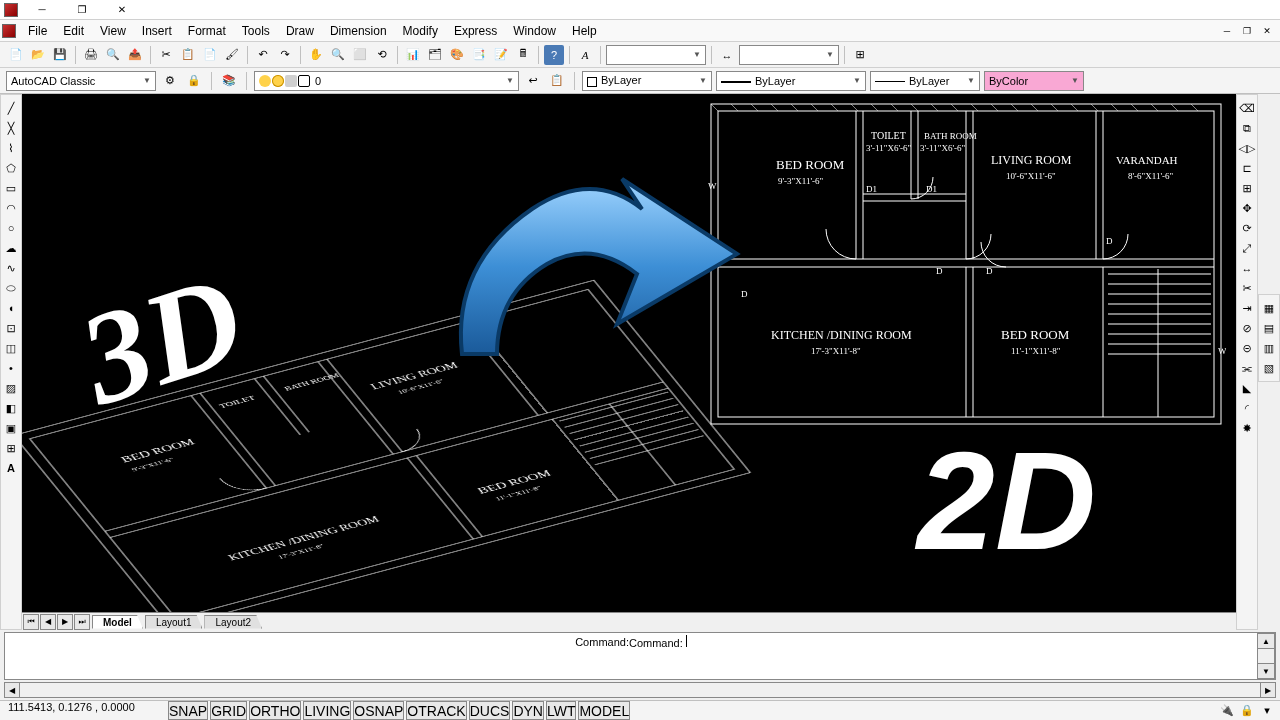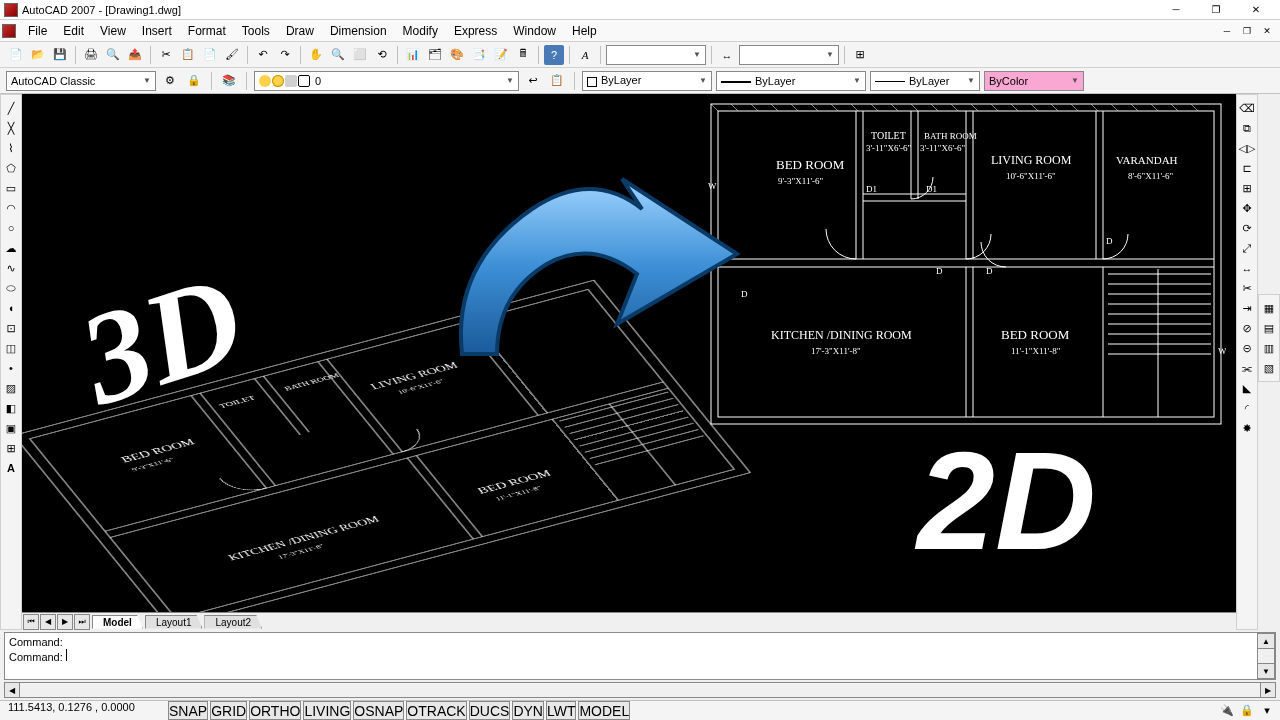--- a/index.html
+++ b/index.html
@@ -23,21 +23,21 @@
 .main-area { flex: 1; display: flex; min-height: 0; }
 .vtoolbar { width: 22px; background: #f4f4f4; display: flex; flex-direction: column; align-items: center; padding: 4px 0; gap: 2px; border: 1px solid #d0d0d0; }
 .vtb { width: 18px; height: 18px; cursor: pointer; display:flex; align-items:center; justify-content:center; font-size: 11px; }
 .canvas-wrap { flex: 1; display: flex; flex-direction: column; min-width: 0; }
 .canvas { flex: 1; background: #000; position: relative; overflow: hidden; }
 .tabs-row { height: 18px; background: #f0f0f0; display: flex; align-items: center; font-size: 10px; border-top: 1px solid #888; }
 .nav-btn { width: 16px; height: 16px; border: 1px solid #888; display:flex; align-items:center; justify-content:center; font-size:8px; cursor:pointer; background:#e8e8e8; margin-left:1px;}
 .tab { padding: 1px 10px; background: #e0e0e0; border: 1px solid #888; border-bottom: none; margin-left: 2px; cursor: pointer; clip-path: polygon(0 0, calc(100% - 6px) 0, 100% 100%, 0 100%); }
 .tab.active { background: #fff; font-weight: bold; }
 .cmd-area { height: 48px; background: #fff; border: 1px solid #888; margin: 2px 4px; display:flex; }
-.cmd-lines { flex:1; font-family: "Courier New", monospace; font-size: 11px; padding: 2px 4px; display:flex; flex-direction:column; justify-content:flex-start; }
+.cmd-lines { flex:1; font-family: "Courier New", monospace; font-size: 11px; padding: 2px 4px; display:flex; flex-direction:row; justify-content:center; }
 .cmd-line { line-height: 14px; }
 .cmd-scroll { width: 18px; display:flex; flex-direction:column; }
 .scroll-btn { flex:0 0 16px; border:1px solid #888; background:#e8e8e8; font-size:8px; display:flex; align-items:center; justify-content:center; cursor:pointer;}
 .scroll-track { flex:1; background:#f0f0f0; border-left:1px solid #888; border-right:1px solid #888;}
 .hscroll { height:16px; margin: 0 4px 2px 4px; display:flex; }
 .hscroll-btn { width:16px; border:1px solid #888; background:#e8e8e8; font-size:8px; display:flex; align-items:center; justify-content:center; cursor:pointer;}
 .hscroll-track { flex:1; background:#f0f0f0; border-top:1px solid #888; border-bottom:1px solid #888;}
 .statusbar { height: 20px; background: #f4f4f4; display: flex; font-size: 11px; padding: 0 4px; gap: 2px; border-top: 1px solid #c0c0c0; }
 .coord { width: 150px; padding: 0 4px; }
 .sbtn { padding: 1px 0; border: 1px solid #888; background: #e8e8e8; cursor: pointer; font-size: 14px; }
@@ -50,21 +50,20 @@
 .svg-room-dim { font-family: "Times New Roman", serif; fill: #fff; font-size: 9px; }
 .ly-swatch { display:inline-block; width:30px; height:2px; background:#000; vertical-align:middle; margin-right:4px;}
 .layer-icons { display:flex; gap:1px; align-items:center; }
 .licon { width:12px; height:12px; border-radius:2px; }
 </style>
 </head>
 <body>
 
 <div class="titlebar">
   <div class="titlebar-icon"></div>
-  <div class="titlebar-text">AutoCAD 2007 - [Drawing1.dwg]</div>
   <div class="win-controls">
     <div class="win-btn">─</div>
     <div class="win-btn">❐</div>
     <div class="win-btn">✕</div>
   </div>
 </div>
 
 <div class="menubar">
   <div class="menu-file-icon"></div>
   <div class="menu-item">File</div>

